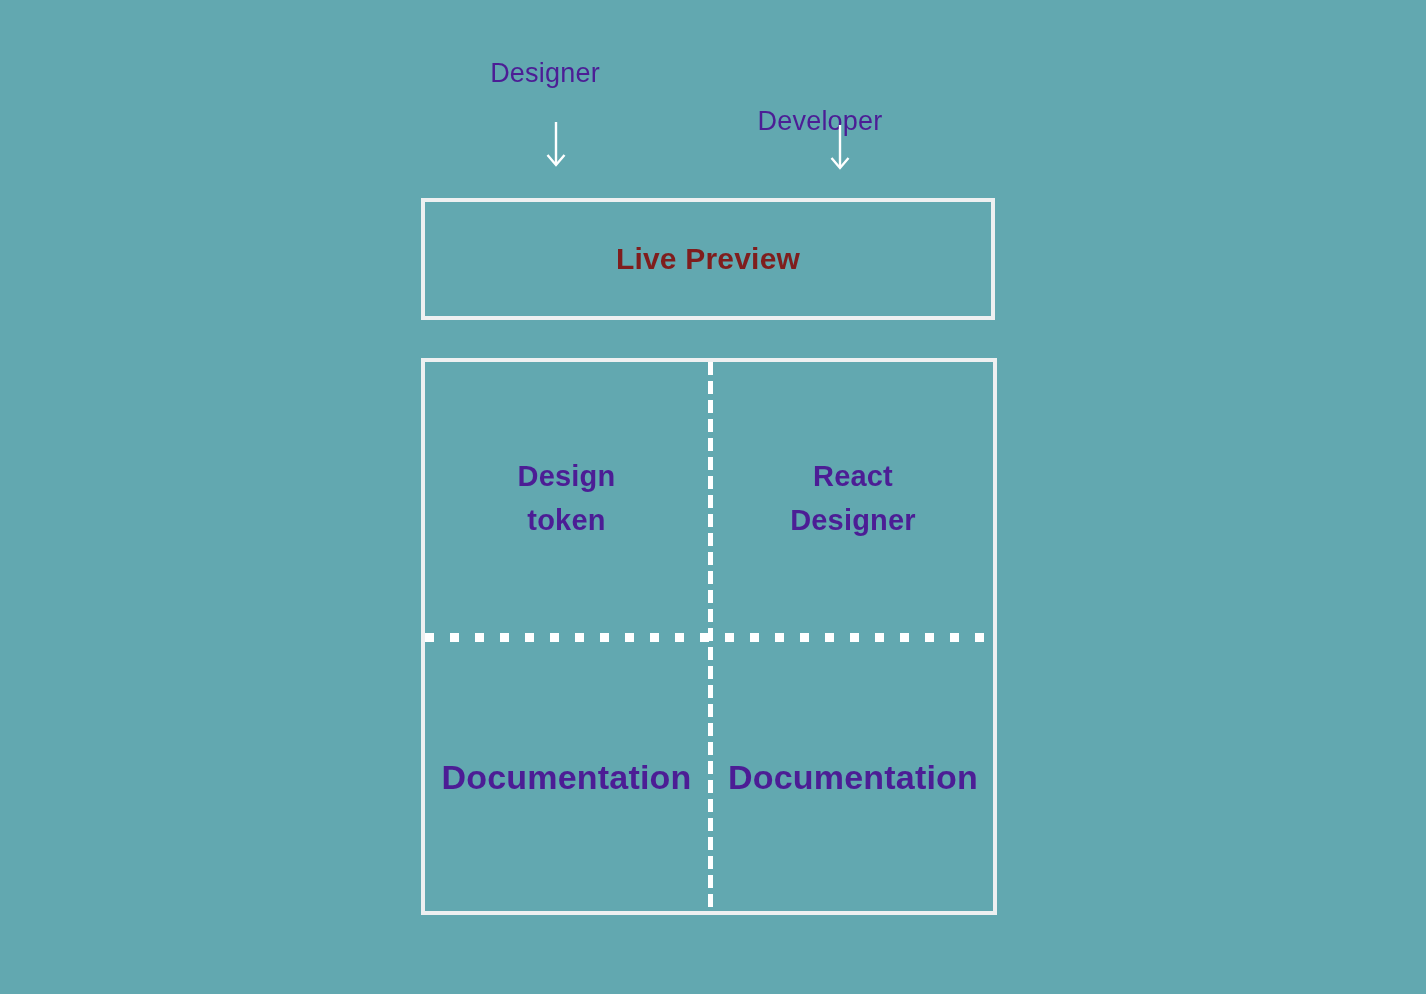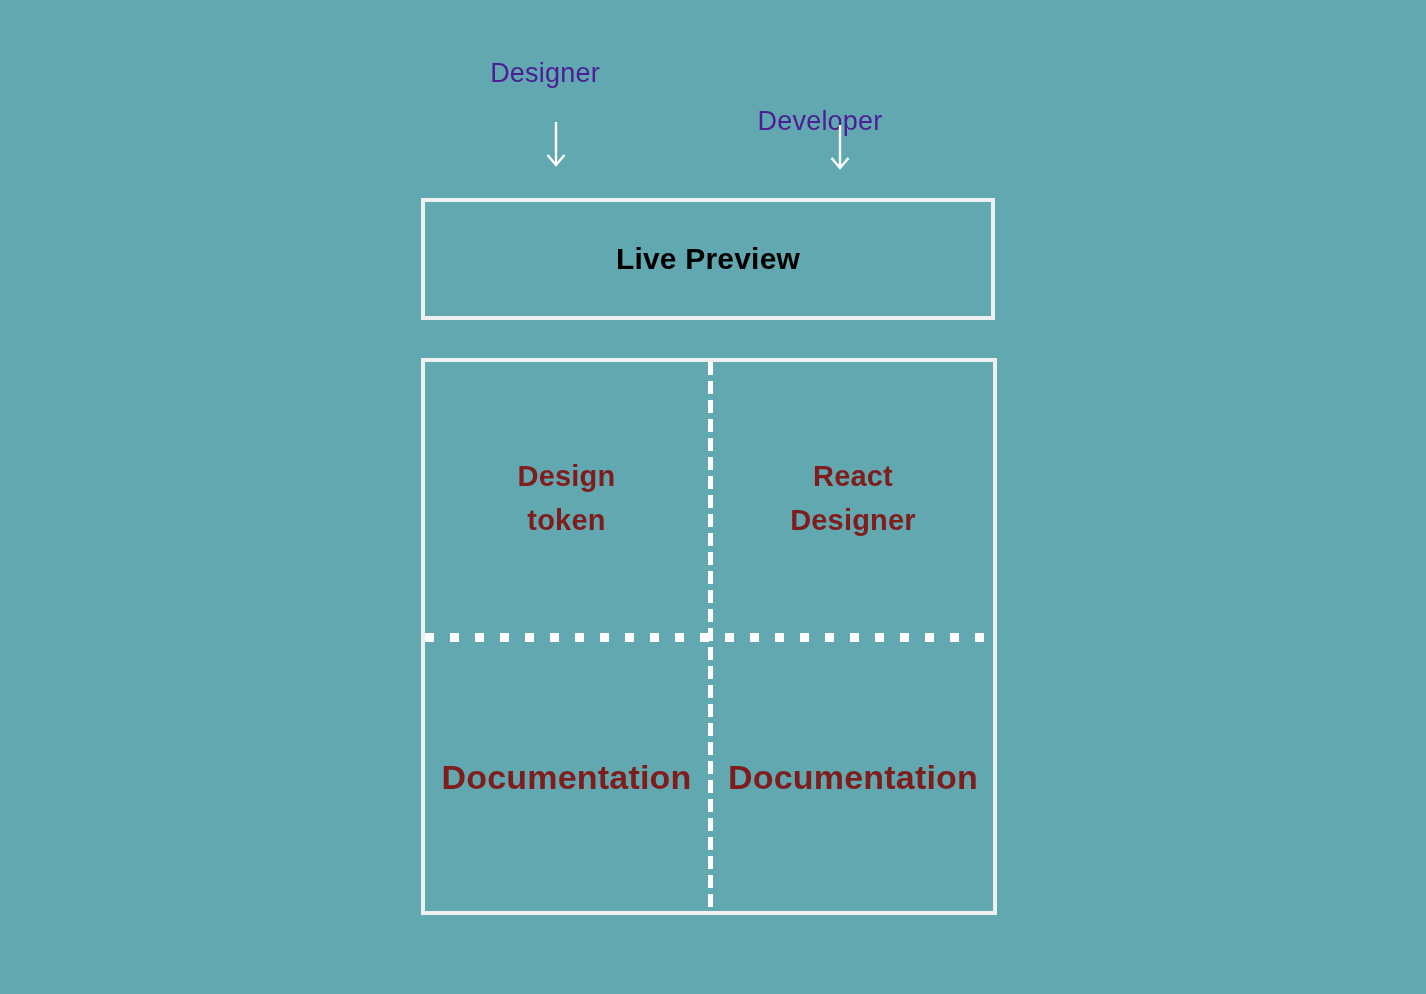--- a/index.html
+++ b/index.html
@@ -54,21 +54,21 @@
     top: 198px;
     width: 574px;
     height: 122px;
     box-sizing: border-box;
     border: 4px solid #eef0f1;
     display: flex;
     align-items: center;
     justify-content: center;
   }
   #live-preview-label {
-    color: #000000;
+    color: #7f1d1d;
     font-family: "Liberation Sans", sans-serif;
     font-weight: 700;
     font-size: 30px;
     line-height: 34px;
     letter-spacing: 0.2px;
     white-space: nowrap;
   }
 
   
   #artifact-matrix-box {
@@ -121,21 +121,21 @@
   
   .matrix-cell {
     position: absolute;
     display: flex;
     align-items: center;
     justify-content: center;
     box-sizing: border-box;
     text-align: center;
   }
   .cell-label {
-    color: #7f1d1d;
+    color: #4c1d95;
     font-family: "Liberation Sans", sans-serif;
     font-weight: 700;
     letter-spacing: 0.2px;
   }
   .cell-label.large {
     font-size: 29px;
     line-height: 44px;
   }
   .cell-label.small {
     font-size: 34px;

